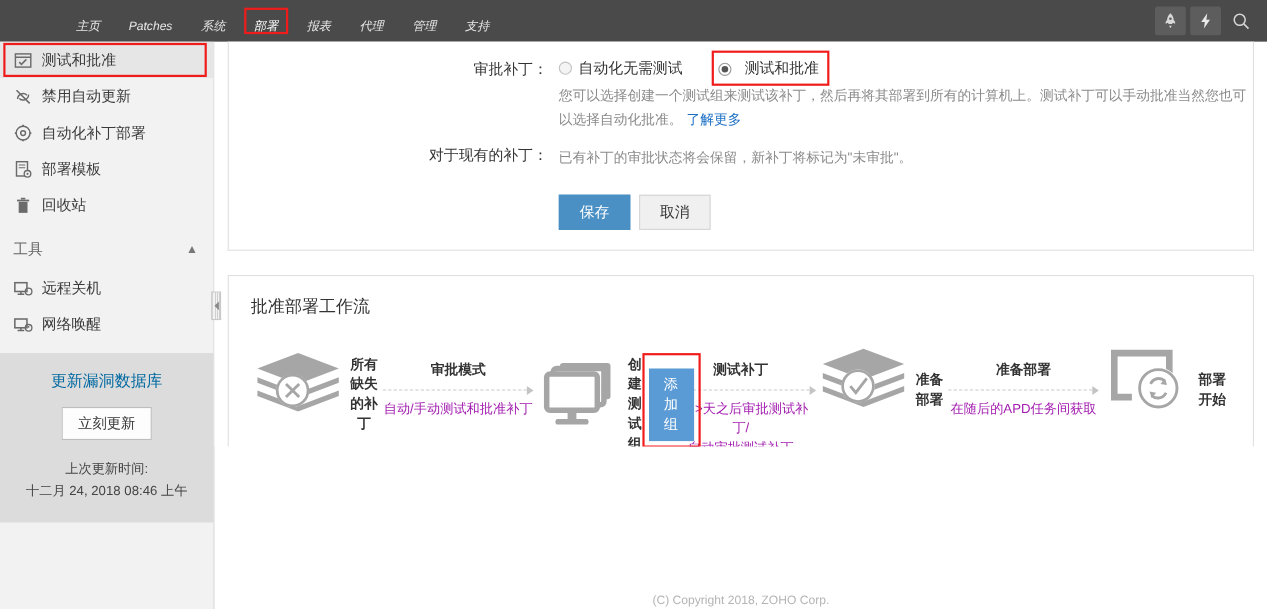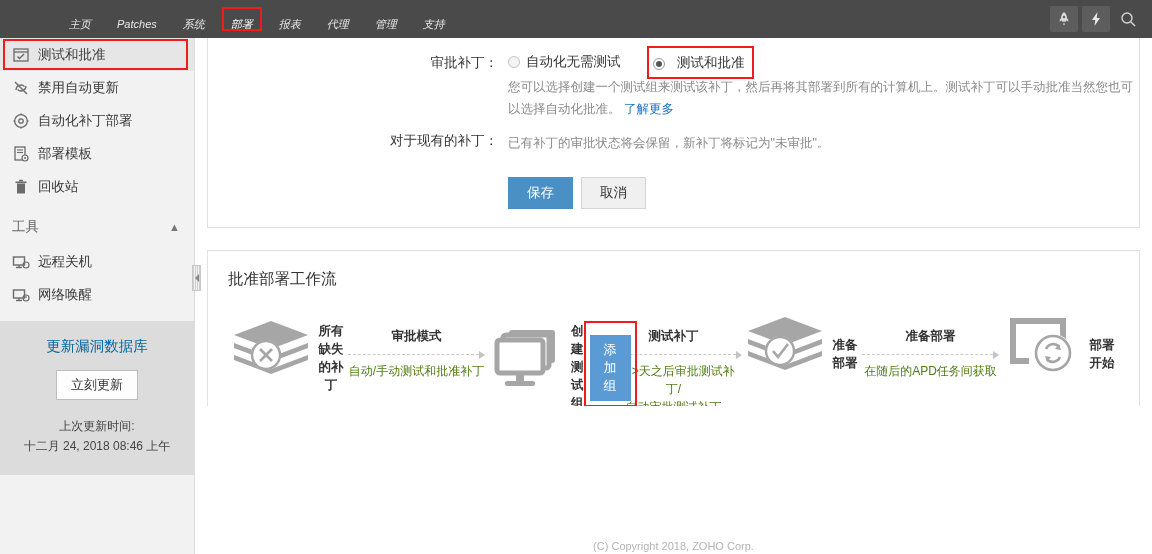--- a/index.html
+++ b/index.html
@@ -155,21 +155,21 @@
     width: 100%; height: 10px; display: flex; align-items: center; margin: 5px 0 2px 0;
   }
   .conn-line {
     flex: 1; border-top: 1px dashed #c9c9c9; height: 0;
   }
   .conn-tri {
     width: 0; height: 0; border-top: 4px solid transparent; border-bottom: 4px solid transparent;
     border-left: 6px solid #c4c4c4; flex: none;
   }
   .conn-sub {
-    font-size: 12px; color: #4d7c0f; text-align: center; line-height: 1.5; white-space: pre-line;
+    font-size: 12px; color: #a21caf; text-align: center; line-height: 1.5; white-space: pre-line;
   }
 
   .footer {
     position: absolute; left: 195px; bottom: 2px; width: 957px; text-align: center;
     font-size: 11px; color: #b4b4b4;
   }
 </style>
 </head>
 <body>
 

